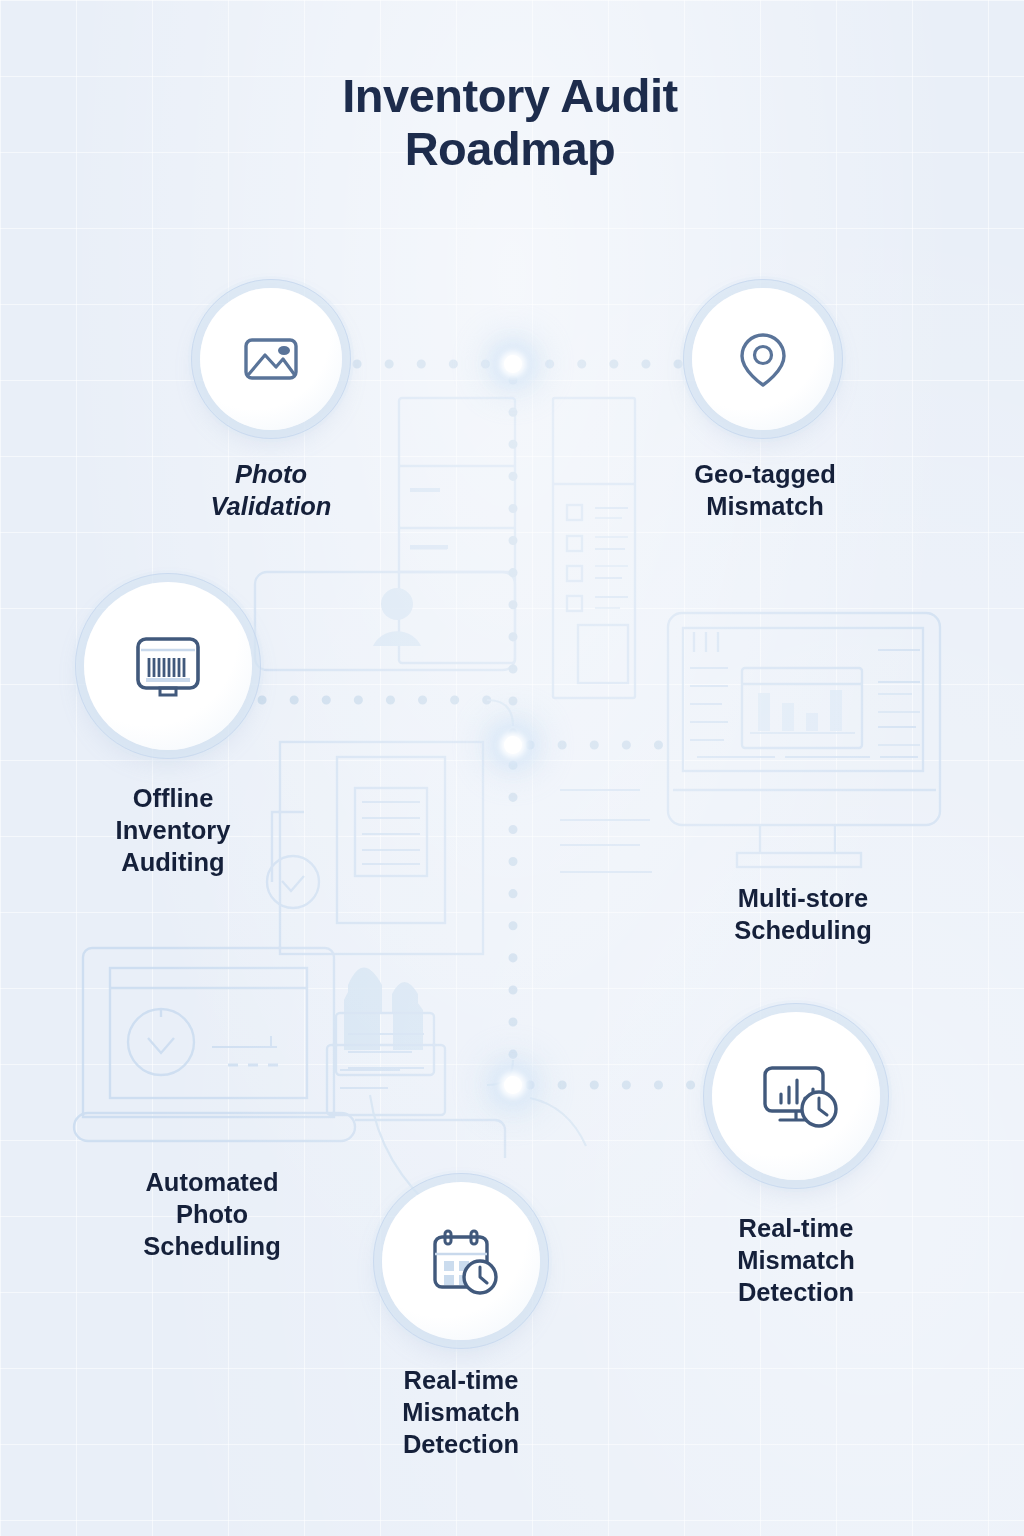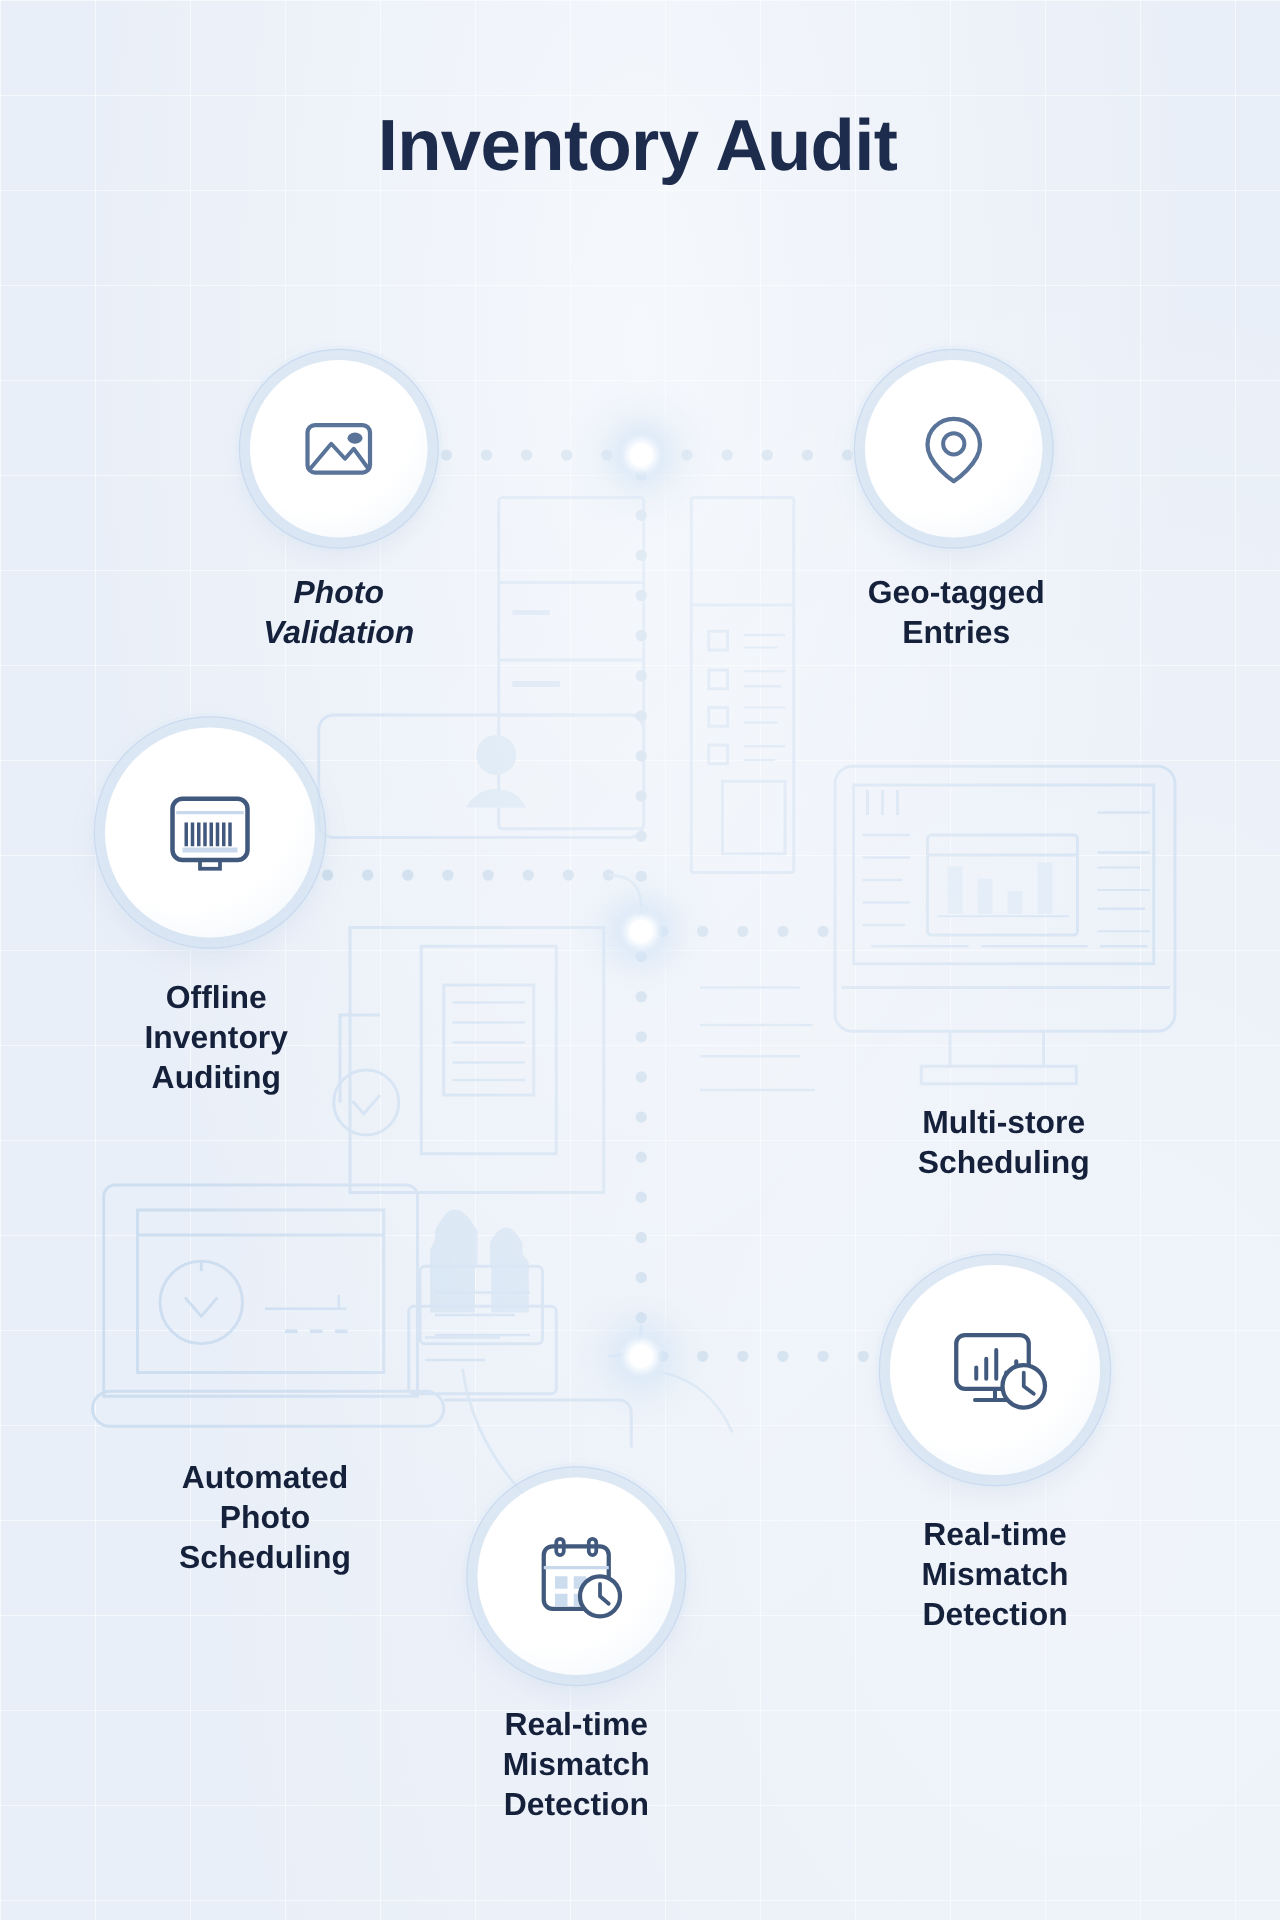--- a/index.html
+++ b/index.html
@@ -35,26 +35,26 @@
     pointer-events: none;
   }
   #watermarks, #connectors {
     position: absolute;
     inset: 0;
   }
 
   
   #title {
     position: absolute;
-    top: 85px;
+    top: 70px;
     left: 0;
     width: 1020px;
     text-align: center;
     color: #1d2c4c;
-    font-size: 58px;
+    font-size: 47px;
     font-weight: bold;
     line-height: 1.12;
     letter-spacing: -0.5px;
   }
   #title .l2 { display: block; }
 
   
   .node {
     position: absolute;
   }
@@ -245,20 +245,21 @@
   </svg>
 
   <div id="wash"></div>
 
   <div class="glow" style="left:504px; top:355px;"></div>
   <div class="glow" style="left:504px; top:736px;"></div>
   <div class="glow" style="left:504px; top:1076px;"></div>
 
   <div id="title">
     <span>Inventory Audit</span>
+    <span class="l2">Roadmap</span>
   </div>
 
   <div class="node">
     <div class="badge" style="left:200px; top:288px; width:142px; height:142px;">
       <svg width="74" height="74" viewBox="0 0 74 74">
         <rect x="12" y="18" width="50" height="38" rx="6" fill="none" stroke="#5a7499" stroke-width="3.4"></rect>
         <path d="M15 52 l16 -19 l11 12 l7 -8 l11 15" fill="none" stroke="#5a7499" stroke-width="3.2" stroke-linejoin="round" stroke-linecap="round"></path>
         <ellipse cx="50" cy="28.5" rx="6" ry="4.5" fill="#5a7499"></ellipse>
       </svg>
     </div>
@@ -267,21 +268,21 @@
   </div>
 
   <div class="node">
     <div class="badge" style="left:692px; top:288px; width:142px; height:142px;">
       <svg width="74" height="74" viewBox="0 0 74 74">
         <path d="M37 13 c-12 0 -21 9.5 -21 21 c0 15 21 29 21 29 s21 -14 21 -29 c0 -11.5 -9 -21 -21 -21 z" fill="none" stroke="#5a7499" stroke-width="3.4" stroke-linejoin="round"></path>
         <circle cx="37" cy="33" r="8.5" fill="none" stroke="#5a7499" stroke-width="3.2"></circle>
       </svg>
     </div>
     <div class="label" style="left:655px; top:458px; width:220px;">Geo-tagged
-Entries</div>
+Mismatch</div>
   </div>
 
   <div class="node">
     <div class="badge" style="left:84px; top:582px; width:168px; height:168px;">
       <svg width="88" height="88" viewBox="0 0 88 88">
         <rect x="14" y="17" width="60" height="49" rx="8" fill="none" stroke="#41597c" stroke-width="3.6"></rect>
         <line x1="17" y1="28" x2="71" y2="28" stroke="#c9d9ec" stroke-width="2.6"></line>
         <g stroke="#41597c" stroke-width="2.8">
           <line x1="25" y1="36" x2="25" y2="55"></line>
           <line x1="30" y1="36" x2="30" y2="55"></line>

